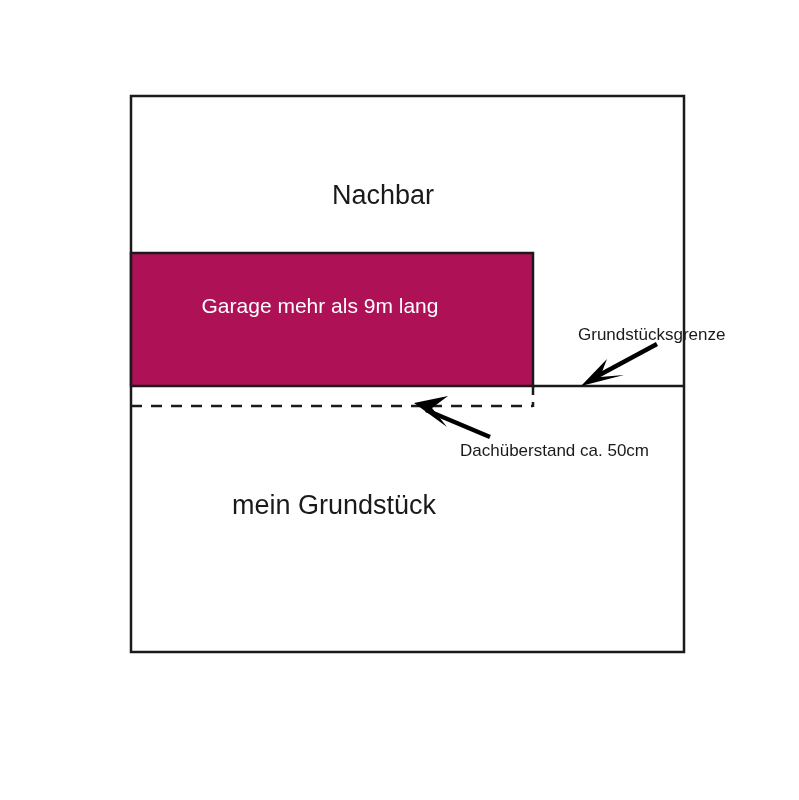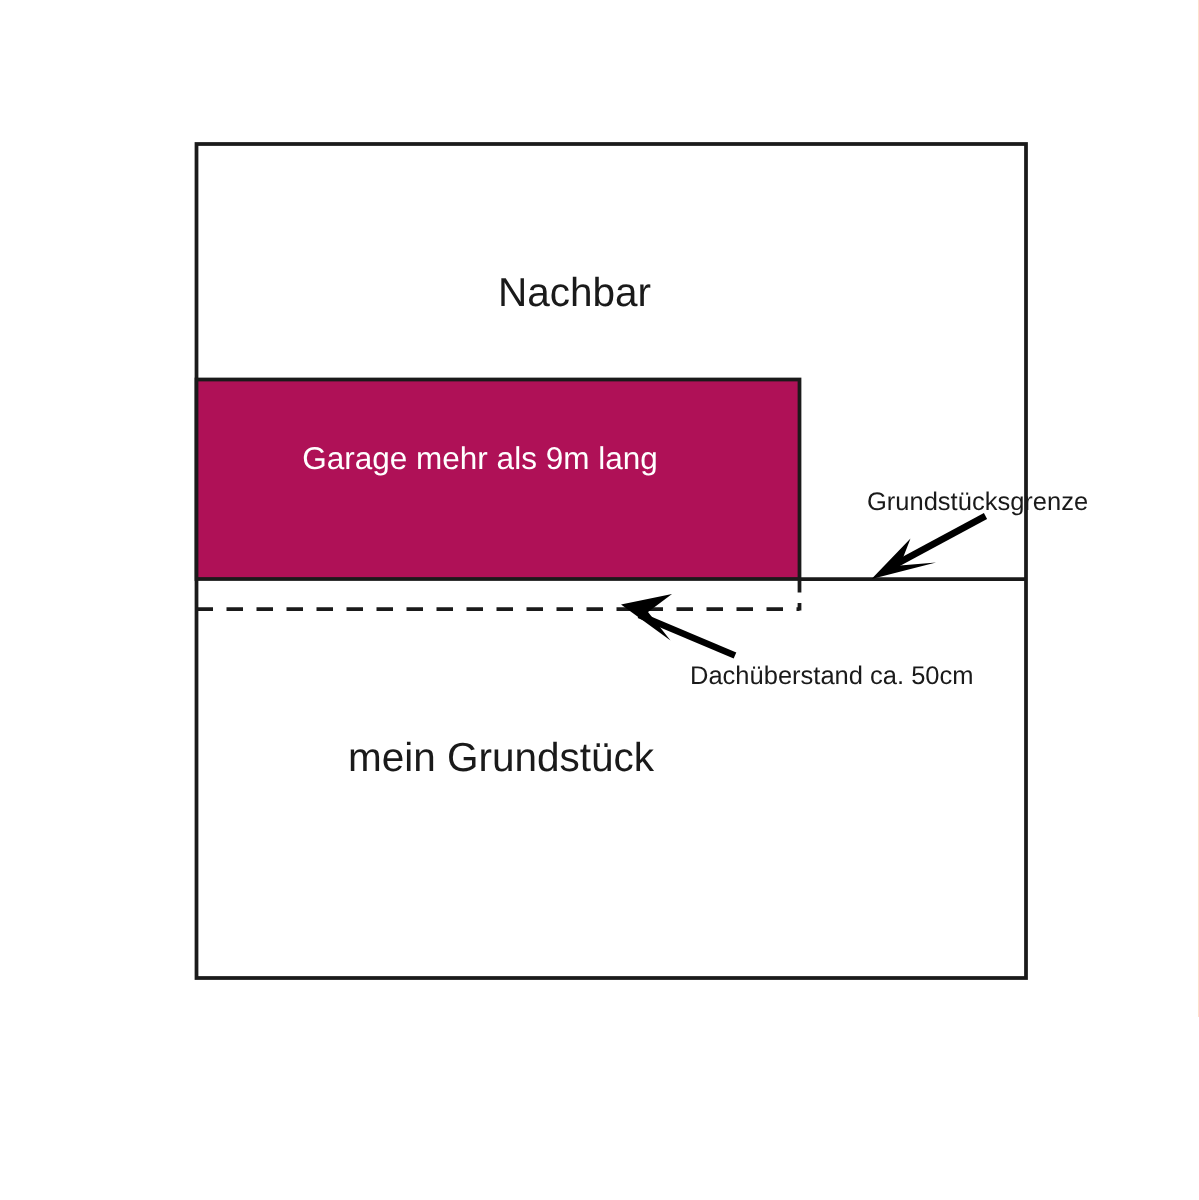--- a/index.html
+++ b/index.html
@@ -10,21 +10,21 @@
   body {
     width: 799px;
     height: 800px;
     overflow: hidden;
     font-family: "Liberation Sans", sans-serif;
   }
   #diagram-root {
     position: relative;
     width: 799px;
     height: 800px;
-    background: #f97316;
+    background: #fca5a5;
   }
   #diagram-svg {
     position: absolute;
     left: 0;
     top: 0;
     width: 799px;
     height: 800px;
     display: block;
   }
   .lbl {

